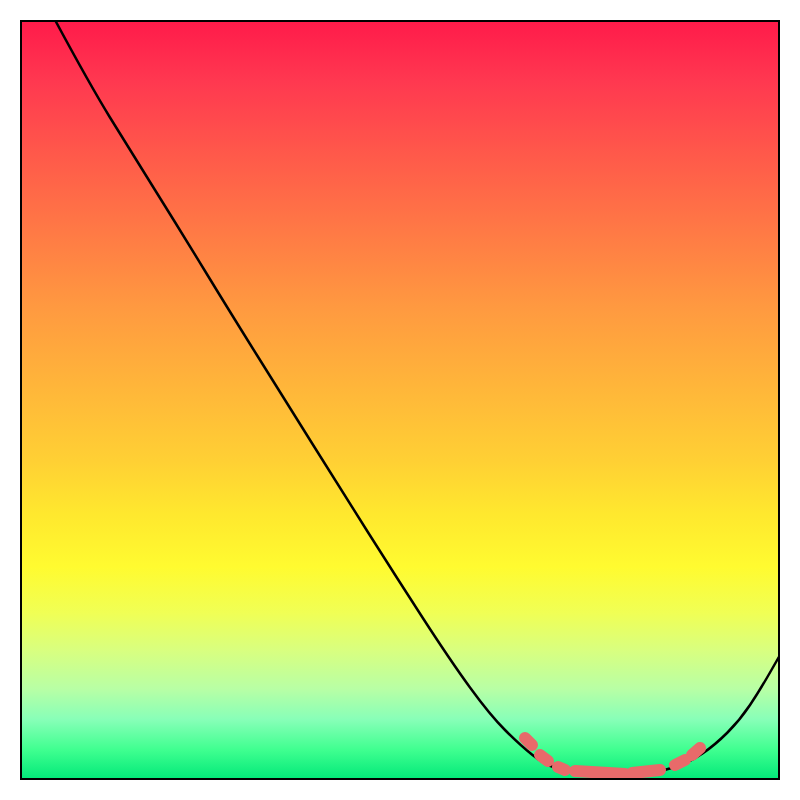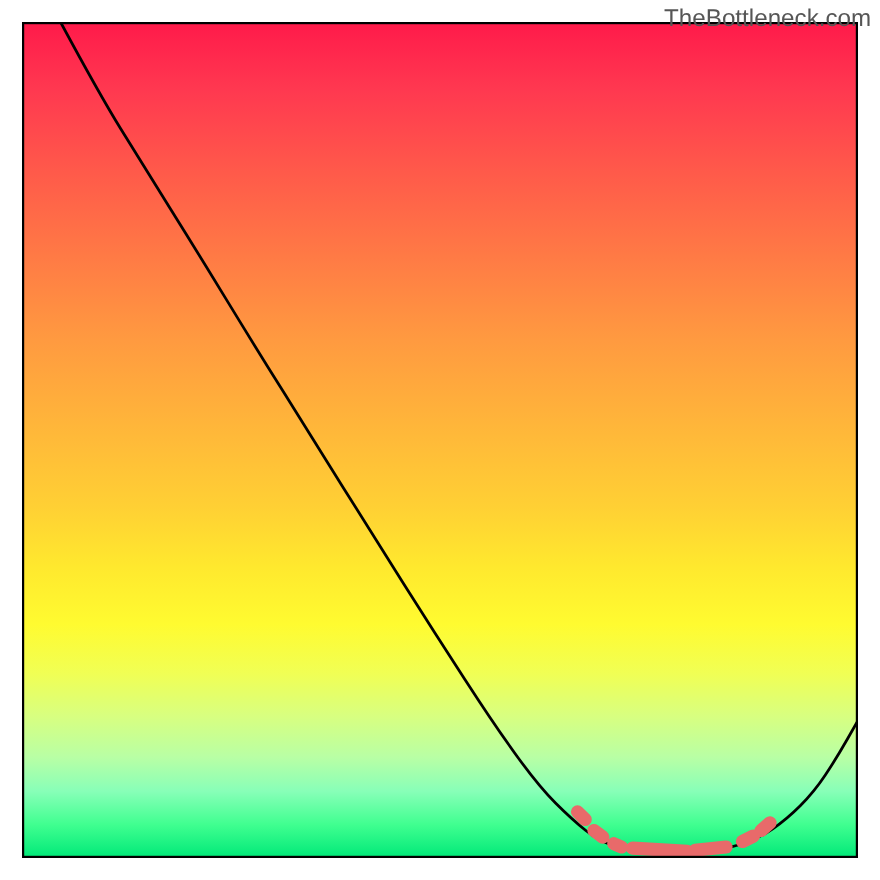--- a/index.html
+++ b/index.html
@@ -52,21 +52,20 @@
   left: 20px; top: 20px;
   width: 760px; height: 760px;
   border: 2px solid #000;
   z-index: 3;
   pointer-events: none;
 }
 </style>
 </head>
 <body>
 <div class="container">
-  <div class="watermark">TheBottleneck.com</div>
   <div class="plot-area">
     <div class="gradient-bg"></div>
     <svg class="curve-svg" viewBox="0 0 760 760">
       <path id="curve-path" stroke="#000" stroke-width="2.5" fill="none" d="M 35 0 Q 70 65 90 97.5 Q 110 130 135 170 Q 160 210 185 251 Q 210 292 237.5 336 Q 265 380 292.5 424 Q 320 468 347.5 511.5 Q 375 555 402.5 597.5 Q 430 640 450 667.5 Q 470 695 485 710 Q 500 725 512.5 735 Q 525 745 537.5 748.5 Q 550 752 565 754 Q 580 756 595 756 Q 610 756 625 754 Q 640 752 655 747 Q 670 742 682.5 733.5 Q 695 725 707.5 712.5 Q 720 700 730 685 Q 740 670 750 652.5 L 760 635"></path>
       <path id="markers-path" stroke="#e86a6a" stroke-width="12" stroke-linecap="round" fill="none" d="M 505 718 L 512 725 M 520 735 L 528 741 M 538 747 L 545 750 M 555 751 L 605 754 M 612 753 L 640 750 M 655 745 L 665 740 M 672 735 L 680 728 "></path>
     </svg>
   </div>
   <div class="frame"></div>
 </div>
 

